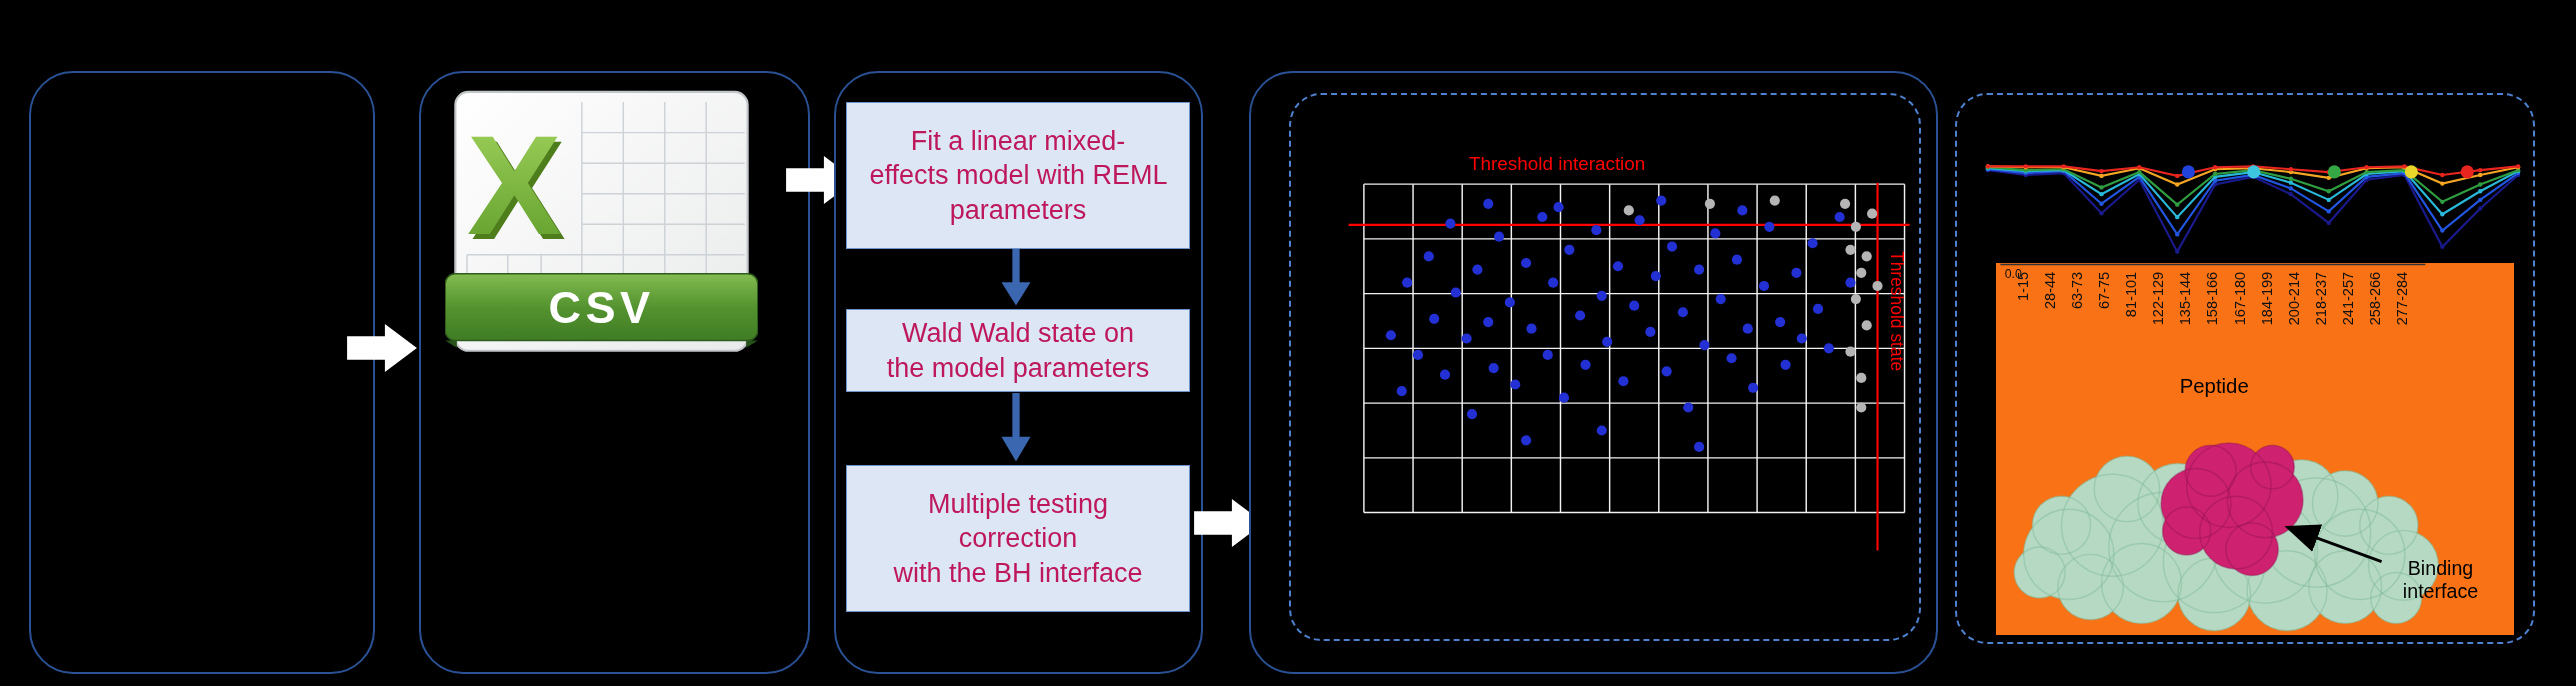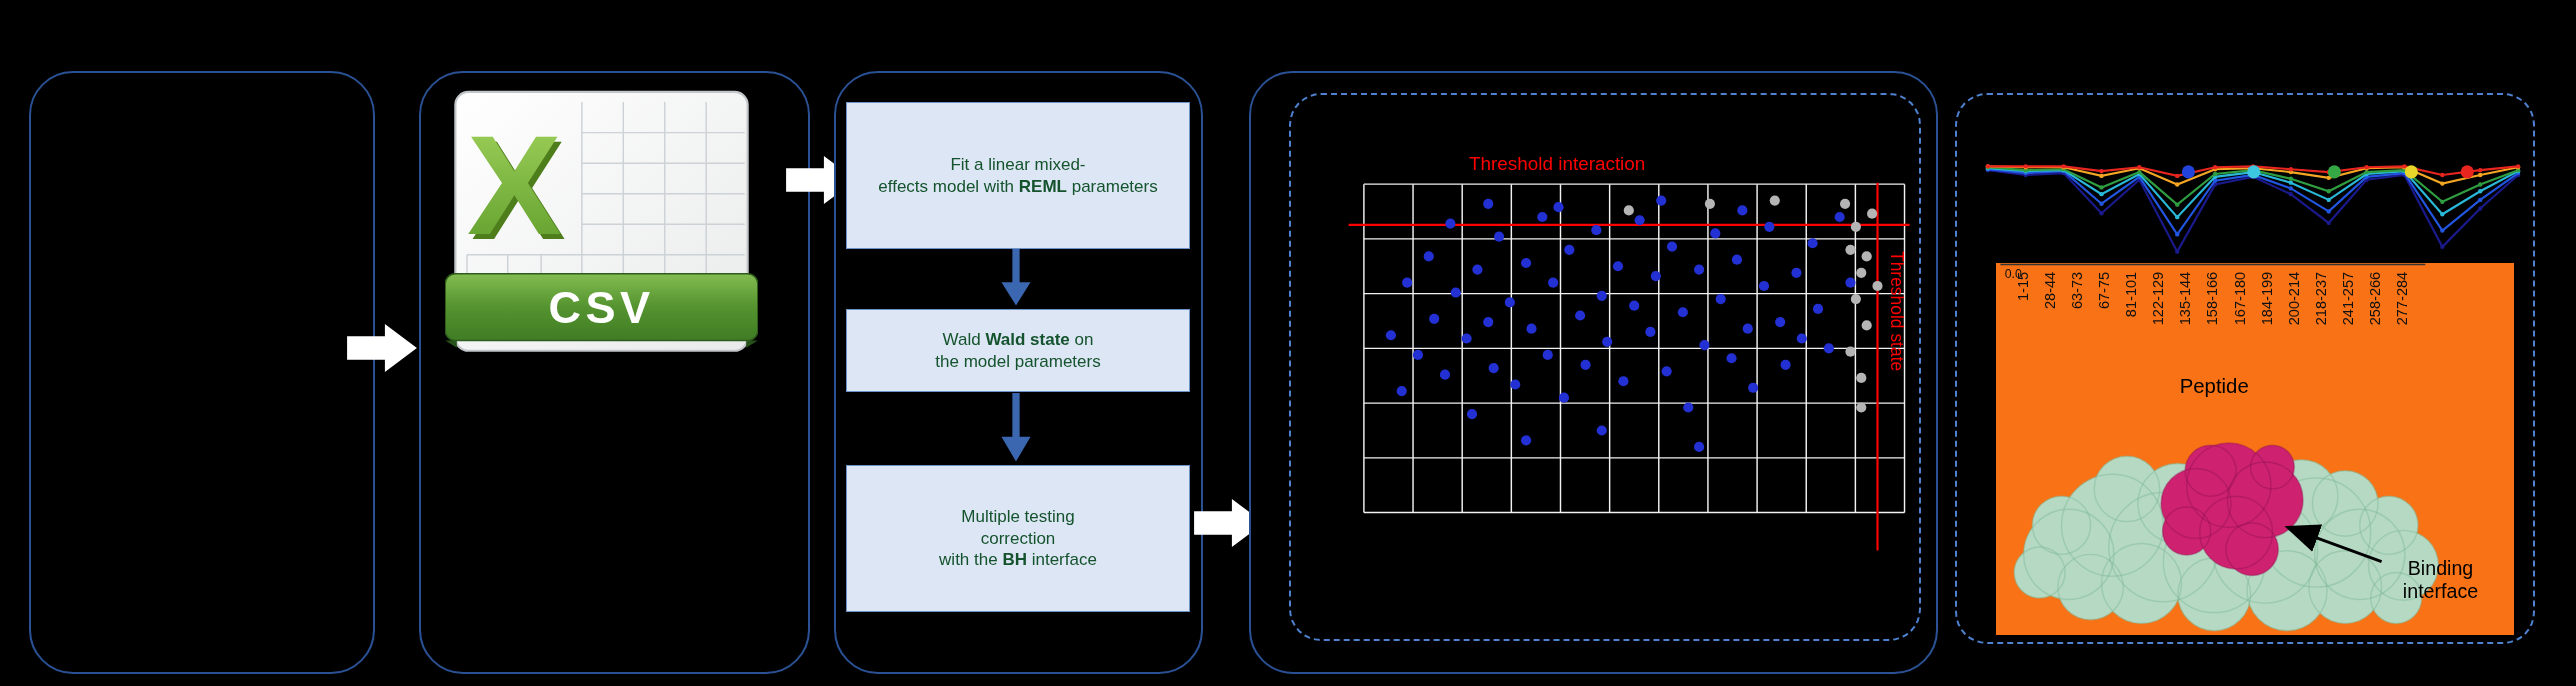--- a/index.html
+++ b/index.html
@@ -3,22 +3,22 @@
 <meta charset="utf-8">
 <style>
   html,body{margin:0;padding:0;background:#000;}
   .fig{position:relative;width:2576px;height:687px;background:#000;overflow:hidden;
        font-family:"Liberation Sans",sans-serif;}
   .abs{position:absolute;}
   .panel-solid{border:2.9px solid #2a5194;border-radius:44px;background:#000;}
   .panel-dashed{border:2.2px dashed #4e82d0;border-radius:32px;}
   .step-box{background:#dde6f4;border:1.5px solid #6c93c9;display:flex;align-items:center;
             justify-content:center;text-align:center;}
-  .step-text{white-space:pre-line;font-size:17px;line-height:1.28;color:#14532d;}
-  .step-text b{font-weight:bold;}
+  .step-text{white-space:pre-line;font-size:27px;line-height:1.28;color:#be185d;}
+  .step-text b{font-weight:normal;}
   .white-block{background:#f97316;}
   svg{display:block;}
 </style>
 </head>
 <body>
 
 <div class="fig">
 
   <div class="abs panel-solid" style="left:29px;top:71px;width:342px;height:599px"></div>
 

